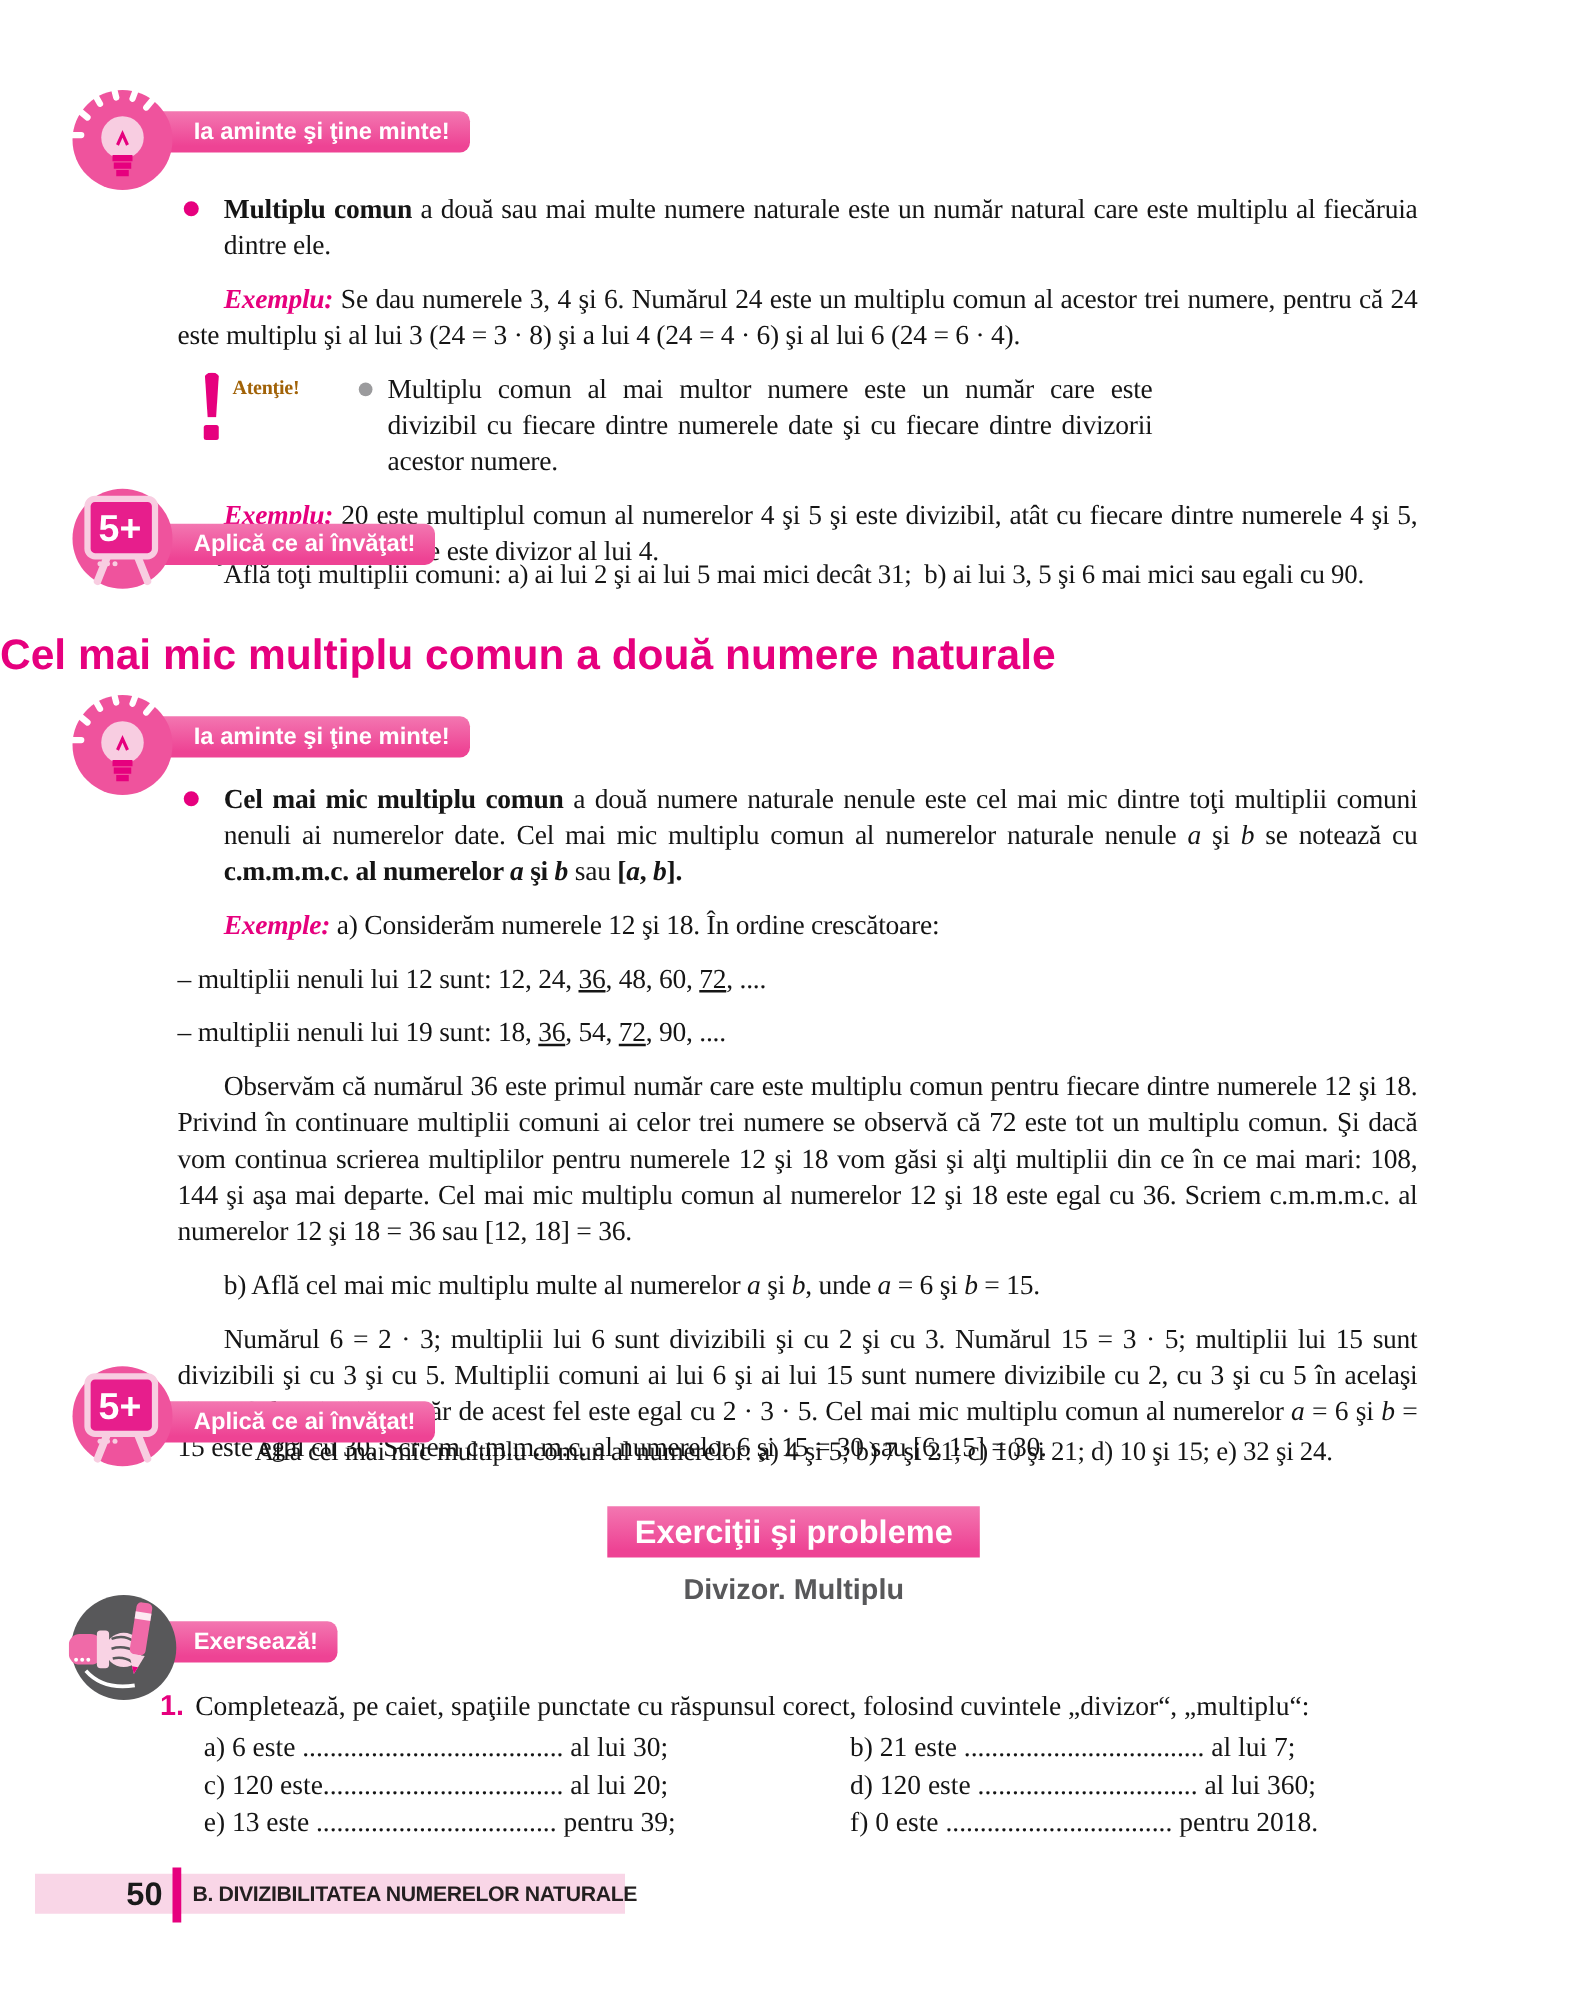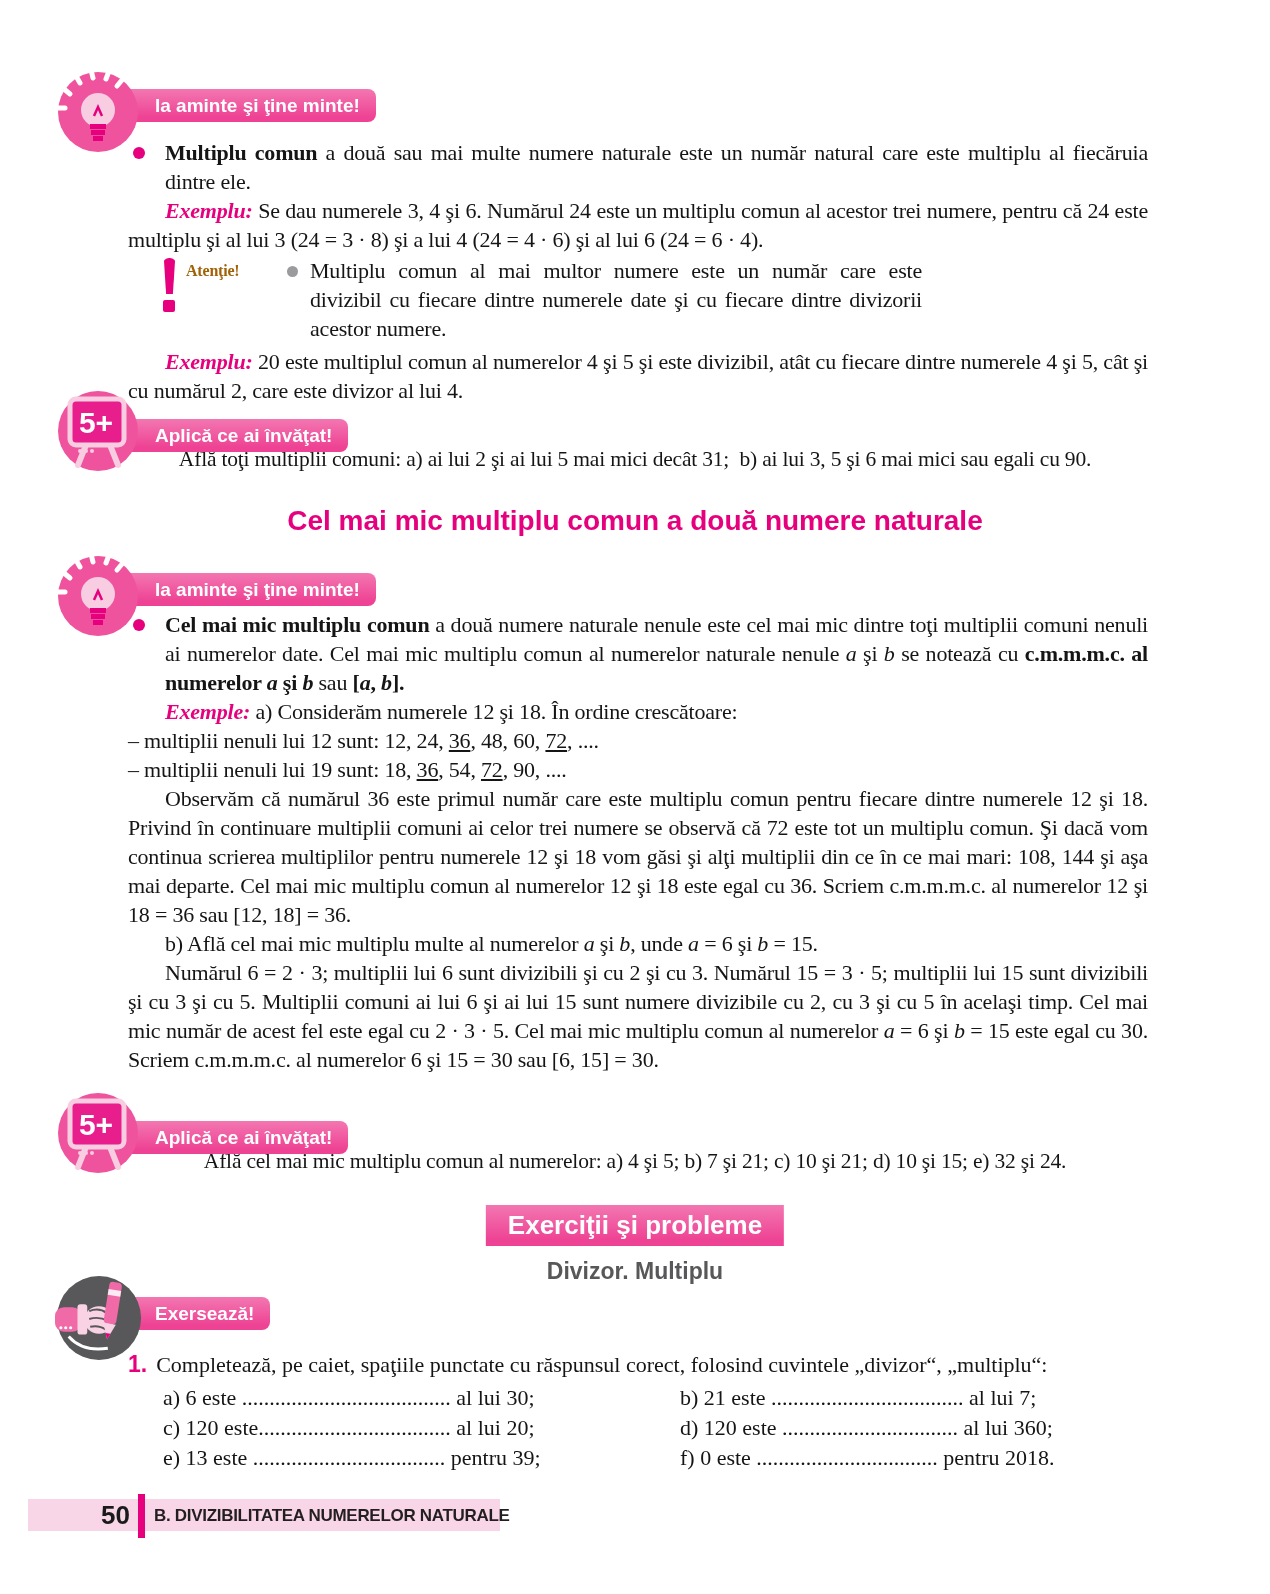--- a/index.html
+++ b/index.html
@@ -13,21 +13,21 @@
           border-radius:8px;background:linear-gradient(180deg,#f377b1 0%,#ee4394 85%);
           color:#fff;font-family:"Liberation Sans",sans-serif;font-weight:bold;font-size:19px;
           padding:0 16px 0 38px;z-index:1;}
   .banner-remember{top:21px;}
   .banner-apply{top:13px;margin-top:18px;}
   .banner-practice{top:23px;}
 
   
   .content{position:absolute;left:128px;width:1020px;font-size:22px;line-height:29px;
            letter-spacing:-0.2px;}
-  .content p{margin:0;text-align:justify;}
+  .content p{margin:14px;text-align:justify;}
   .bullet-para{padding-left:37px;position:relative;}
   .dot{position:absolute;left:5px;top:9px;width:12px;height:12px;border-radius:50%;background:#e6007e;}
   .indent{text-indent:37px;}
   .left{text-align:right;}
   .dash{margin-left:10px;text-align:left !important;}
   .exlabel{font-weight:bold;font-style:italic;color:#e6007e;}
   .u{text-decoration:underline;}
   .bi{font-weight:bold;font-style:italic;}
 
   
@@ -37,22 +37,22 @@
             clip-path:polygon(6% 0,94% 0,76% 100%,24% 100%);}
   .bang-dot{width:12px;height:12px;background:#e6007e;margin-top:6px;border-radius:2px;}
   .att-label{position:absolute;left:23px;top:0;font-family:Liberation Serif, serif;
              font-weight:bold;font-size:16px;color:#a16207;}
   .gray-dot{position:absolute;left:124px;top:10px;width:11px;height:11px;border-radius:50%;background:#9b9b9d;}
   .att-text{margin-left:147px !important;width:612px;}
 
   
   .center-line{position:absolute;left:0;width:1270px;text-align:center;white-space:nowrap;
                font-size:21.5px;letter-spacing:-0.2px;}
-  .heading{position:absolute;left:0;width:1270px;text-align:center;
-           font-family:"Liberation Sans",sans-serif;font-weight:bold;font-size:28px;color:#e6007e;}
+  .heading{position:absolute;left:0;width:1270px;
+           font-family:"Liberation Sans",sans-serif;font-weight:bold;font-size:34px;color:#e6007e;}
   .subtitle{position:absolute;left:0;width:1270px;text-align:center;
             font-family:"Liberation Sans",sans-serif;font-weight:bold;font-size:23px;color:#58585a;}
   .ex-banner{position:absolute;left:50%;transform:translateX(-50%);top:1205px;height:41px;line-height:41px;
              background:linear-gradient(180deg,#f377b1 0%,#ee4394 85%);color:#fff;text-align:center;
              font-family:"Liberation Sans",sans-serif;font-weight:bold;font-size:26px;
              padding:0 22px;white-space:nowrap;}
 
   
   .exercise-line{position:absolute;left:128px;top:1351px;width:1060px;white-space:nowrap;font-size:22px;}
   .ex-num{font-family:"Liberation Sans",sans-serif;font-weight:bold;color:#e6007e;font-size:23px;margin-right:9px;}

